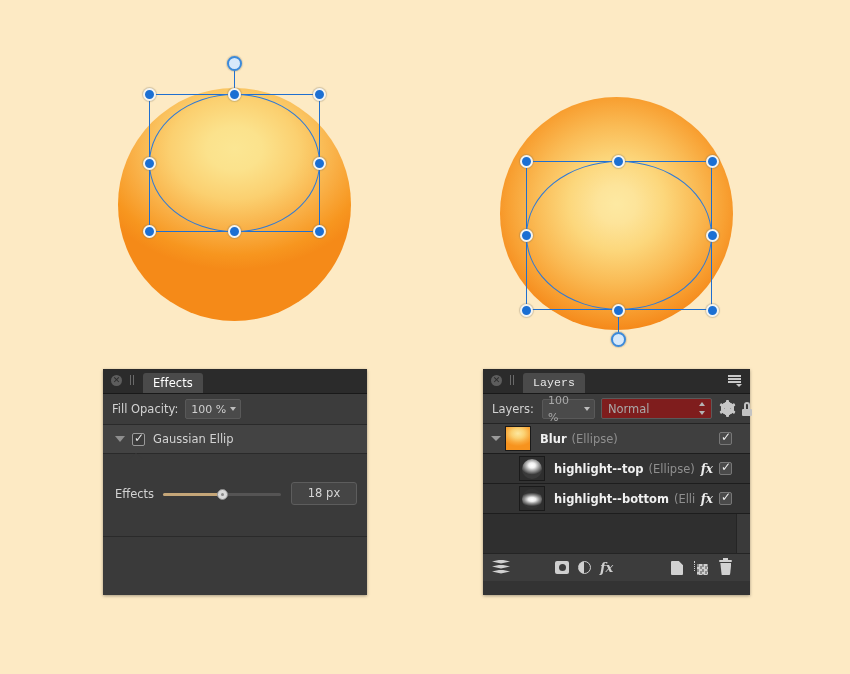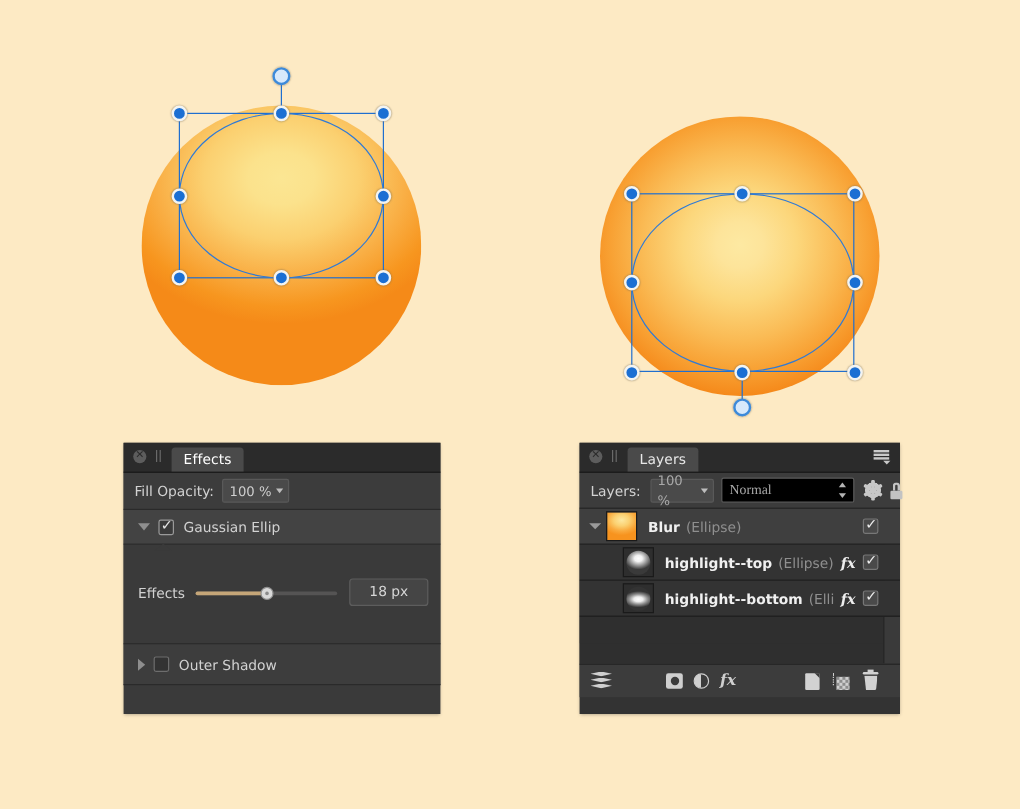--- a/index.html
+++ b/index.html
@@ -57,21 +57,21 @@
   }
   .tb-grip{position:absolute;left:26px;top:6px;width:7px;height:10px;}
   .tb-grip i{position:absolute;top:0;width:1px;height:10px;background:#6a6a6a;}
   .tb-grip i:nth-child(1){left:1px;}
   .tb-grip i:nth-child(2){left:4px;}
   .tab{
     margin-left:40px;height:20px;padding:0 10px;background:#4a4a4a;
     border-top-left-radius:3px;border-top-right-radius:3px;
     color:#ffffff;font-size:11.5px;line-height:20px;letter-spacing:.1px;
   }
-  .tab-layers{color:#e8e8e8;}
+  .tab-layers{color:#e8e8e8;font-family:Liberation Mono, monospace;}
   .hamburger{position:absolute;right:8px;top:5px;width:14px;height:12px;}
   .hamburger i{position:absolute;left:0;width:13px;height:1.5px;background:#c9c9c9;}
   .hamburger i:nth-child(1){top:1px;}
   .hamburger i:nth-child(2){top:4px;}
   .hamburger i:nth-child(3){top:7px;}
   .hamburger b{position:absolute;right:0;bottom:-1px;width:0;height:0;border-left:3px solid transparent;border-right:3px solid transparent;border-top:3px solid #c9c9c9;}
 
   
   #effects-panel{left:103px;top:369px;width:264px;height:226px;background:#3a3a3a;}
   .eff-optrow{
@@ -118,22 +118,22 @@
   .preserve-row{position:absolute;left:164px;top:55px;display:flex;align-items:center;}
 
   
   #layers-panel{left:483px;top:369px;width:267px;height:226px;background:#333333;}
   .lay-optrow{
     height:29px;background:#3c3c3c;border-bottom:1px solid #242424;
     display:flex;align-items:center;padding-left:9px;
   }
   .blendsel{
     margin-left:6px;height:19px;width:125px;padding:0 6px;
-    background:#000000;border:1px solid #5a5a5a;border-radius:2px;
-    color:#a9a9a9;font-size:11.5px;line-height:18px;position:relative;display:flex;align-items:center;font-family:Liberation Serif, serif;
+    background:#7f1d1d;border:1px solid #5a5a5a;border-radius:2px;
+    color:#a9a9a9;font-size:11.5px;line-height:18px;position:relative;display:flex;align-items:center;
   }
   .spin{position:absolute;right:5px;top:3px;width:7px;height:13px;}
   .spin b{position:absolute;left:0;width:0;height:0;border-left:3.5px solid transparent;border-right:3.5px solid transparent;}
   .spin b.up{top:0;border-bottom:4px solid #b4b4b4;}
   .spin b.dn{bottom:0;border-top:4px solid #b4b4b4;}
   .gear{margin-left:8px;width:15px;height:15px;position:relative;}
   .gear:before{content:"";position:absolute;left:0;top:0;width:15px;height:15px;border-radius:50%;
     background:radial-gradient(circle,transparent 0 3px,#c8c8c8 3.5px 6.3px,transparent 6.8px);}
   .gear i{position:absolute;left:6px;top:-1px;width:3px;height:17px;background:#c8c8c8;border-radius:1px;}
   .gear i:nth-child(2){transform:rotate(60deg);}
@@ -275,25 +275,20 @@
       <span class="lbl">Effects</span>
       <div class="slider">
         <div class="track"></div>
         <div class="fill"></div>
         <div class="thumb"></div>
       </div>
       <div class="pxbox">18 px</div>
     </div>
   </div>
 
-  <div class="eff-header collapsed" style="height:33px;">
-    <span class="tri right"></span>
-    <span class="cbx"></span>
-    <span class="lbl">Outer Shadow</span>
-  </div>
 
 </div>
 
 <div class="panel" id="layers-panel">
 
   <div class="titlebar">
     <div class="tb-close">✕</div>
     <div class="tb-grip">
         <i></i>
         <i></i>

